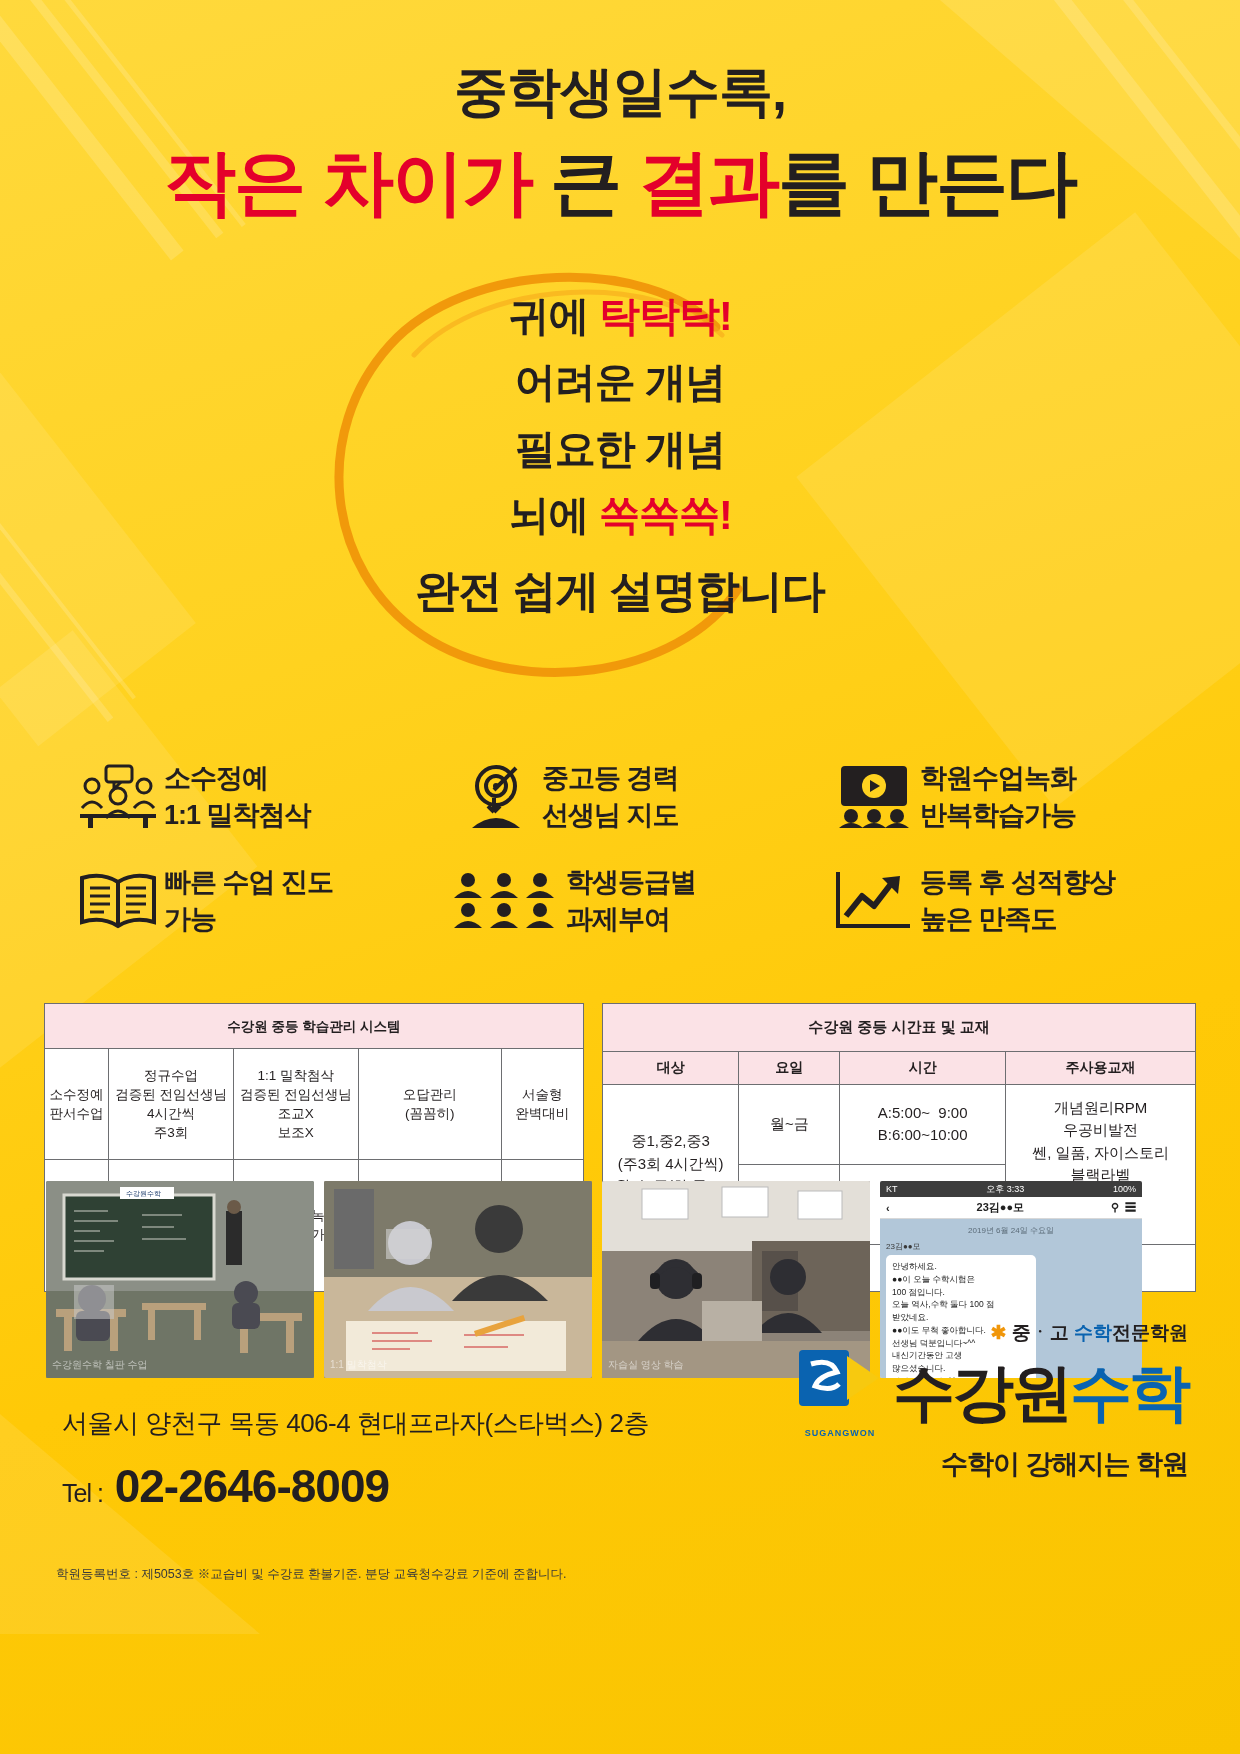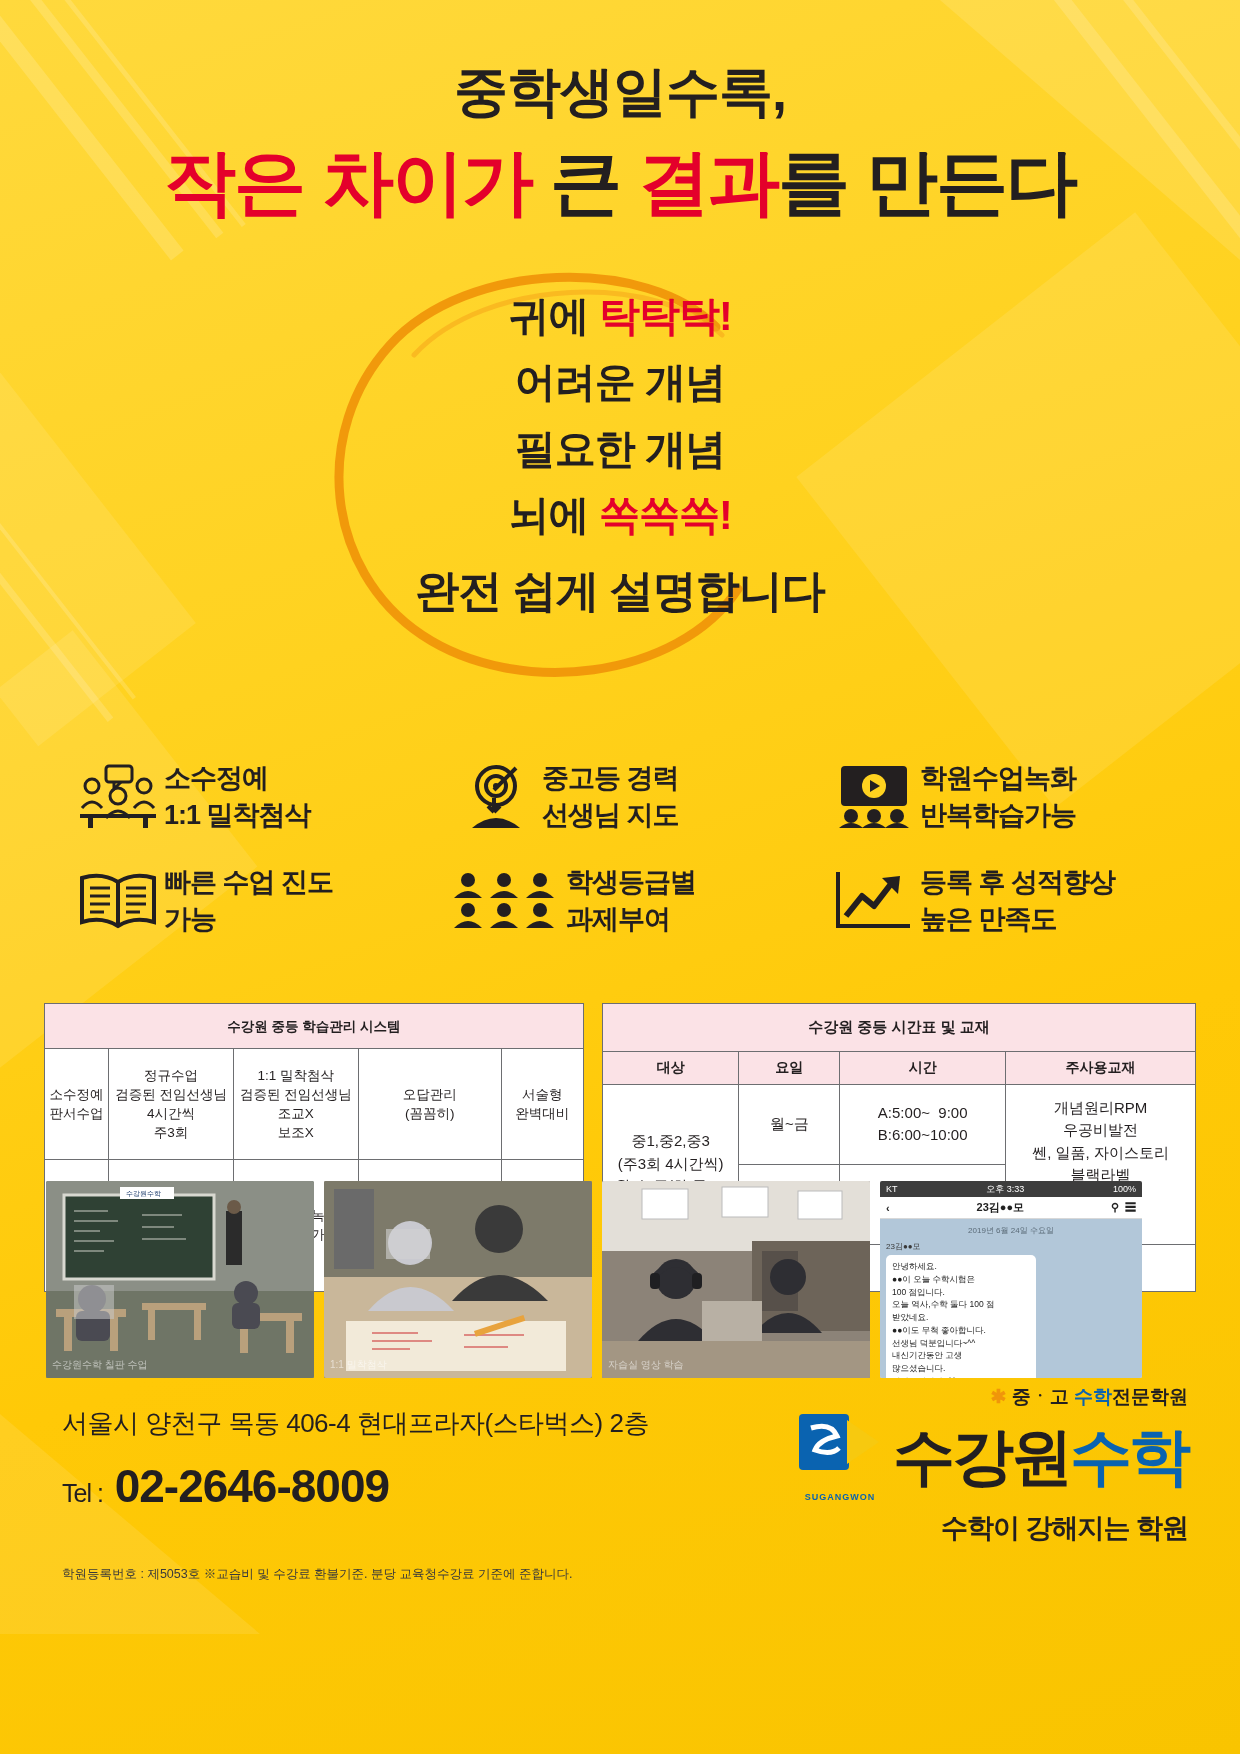--- a/index.html
+++ b/index.html
@@ -103,23 +103,23 @@
   .chat-body { background: #b2c7d9; height: 159px; padding: 6px; }
   .chat-date { text-align: center; font-size: 8px; color: #5b6b78; margin-bottom: 5px; }
   .chat-who { font-size: 8px; color: #3a3a3a; margin-bottom: 3px; }
   .bubble { background: #fff; border-radius: 5px; padding: 5px 6px; font-size: 8.5px; line-height: 1.5; color: #222; width: 150px; }
 
   
   .footer { position: absolute; left: 0; right: 0; top: 1388px; padding: 0 62px; }
   .addr { font-size: 26px; color: #231f20; letter-spacing: -0.5px; }
   .tel { font-size: 46px; font-weight: bold; color: #231f20; margin-top: 18px; letter-spacing: -1px; }
   .tel .lbl { font-size: 25px; font-weight: normal; }
-  .legal { position: absolute; left: 62px; top: 1548px; font-size: 12.5px; color: #3a3a3a; }
-
-  .brand { position: absolute; right: 52px; top: 1366px; width: 460px; text-align: right; }
+  .legal { position: absolute; left: 56px; top: 1548px; font-size: 12.5px; color: #3a3a3a; }
+
+  .brand { position: absolute; right: 52px; top: 1302px; width: 460px; text-align: right; }
   .brand-top { font-size: 19px; font-weight: bold; color: #231f20; margin-bottom: 2px; }
   .brand-top .blue { color: #0a63b0; }
   .brand-main { display: flex; align-items: center; justify-content: flex-end; gap: 10px; }
   .brand-logo { width: 86px; height: 74px; position: relative; }
   .brand-name { font-size: 62px; font-weight: bold; color: #231f20; letter-spacing: -3px; line-height: 1; }
   .brand-name .blue { color: #0a63b0; }
   .brand-sub { margin-top: 8px; font-size: 27px; font-weight: bold; color: #231f20; letter-spacing: -1px; }
   .logo-caption { font-size: 9px; letter-spacing: 1px; color: #0a63b0; font-weight: bold; text-align: center; margin-top: 2px; }
 </style>
 </head>

